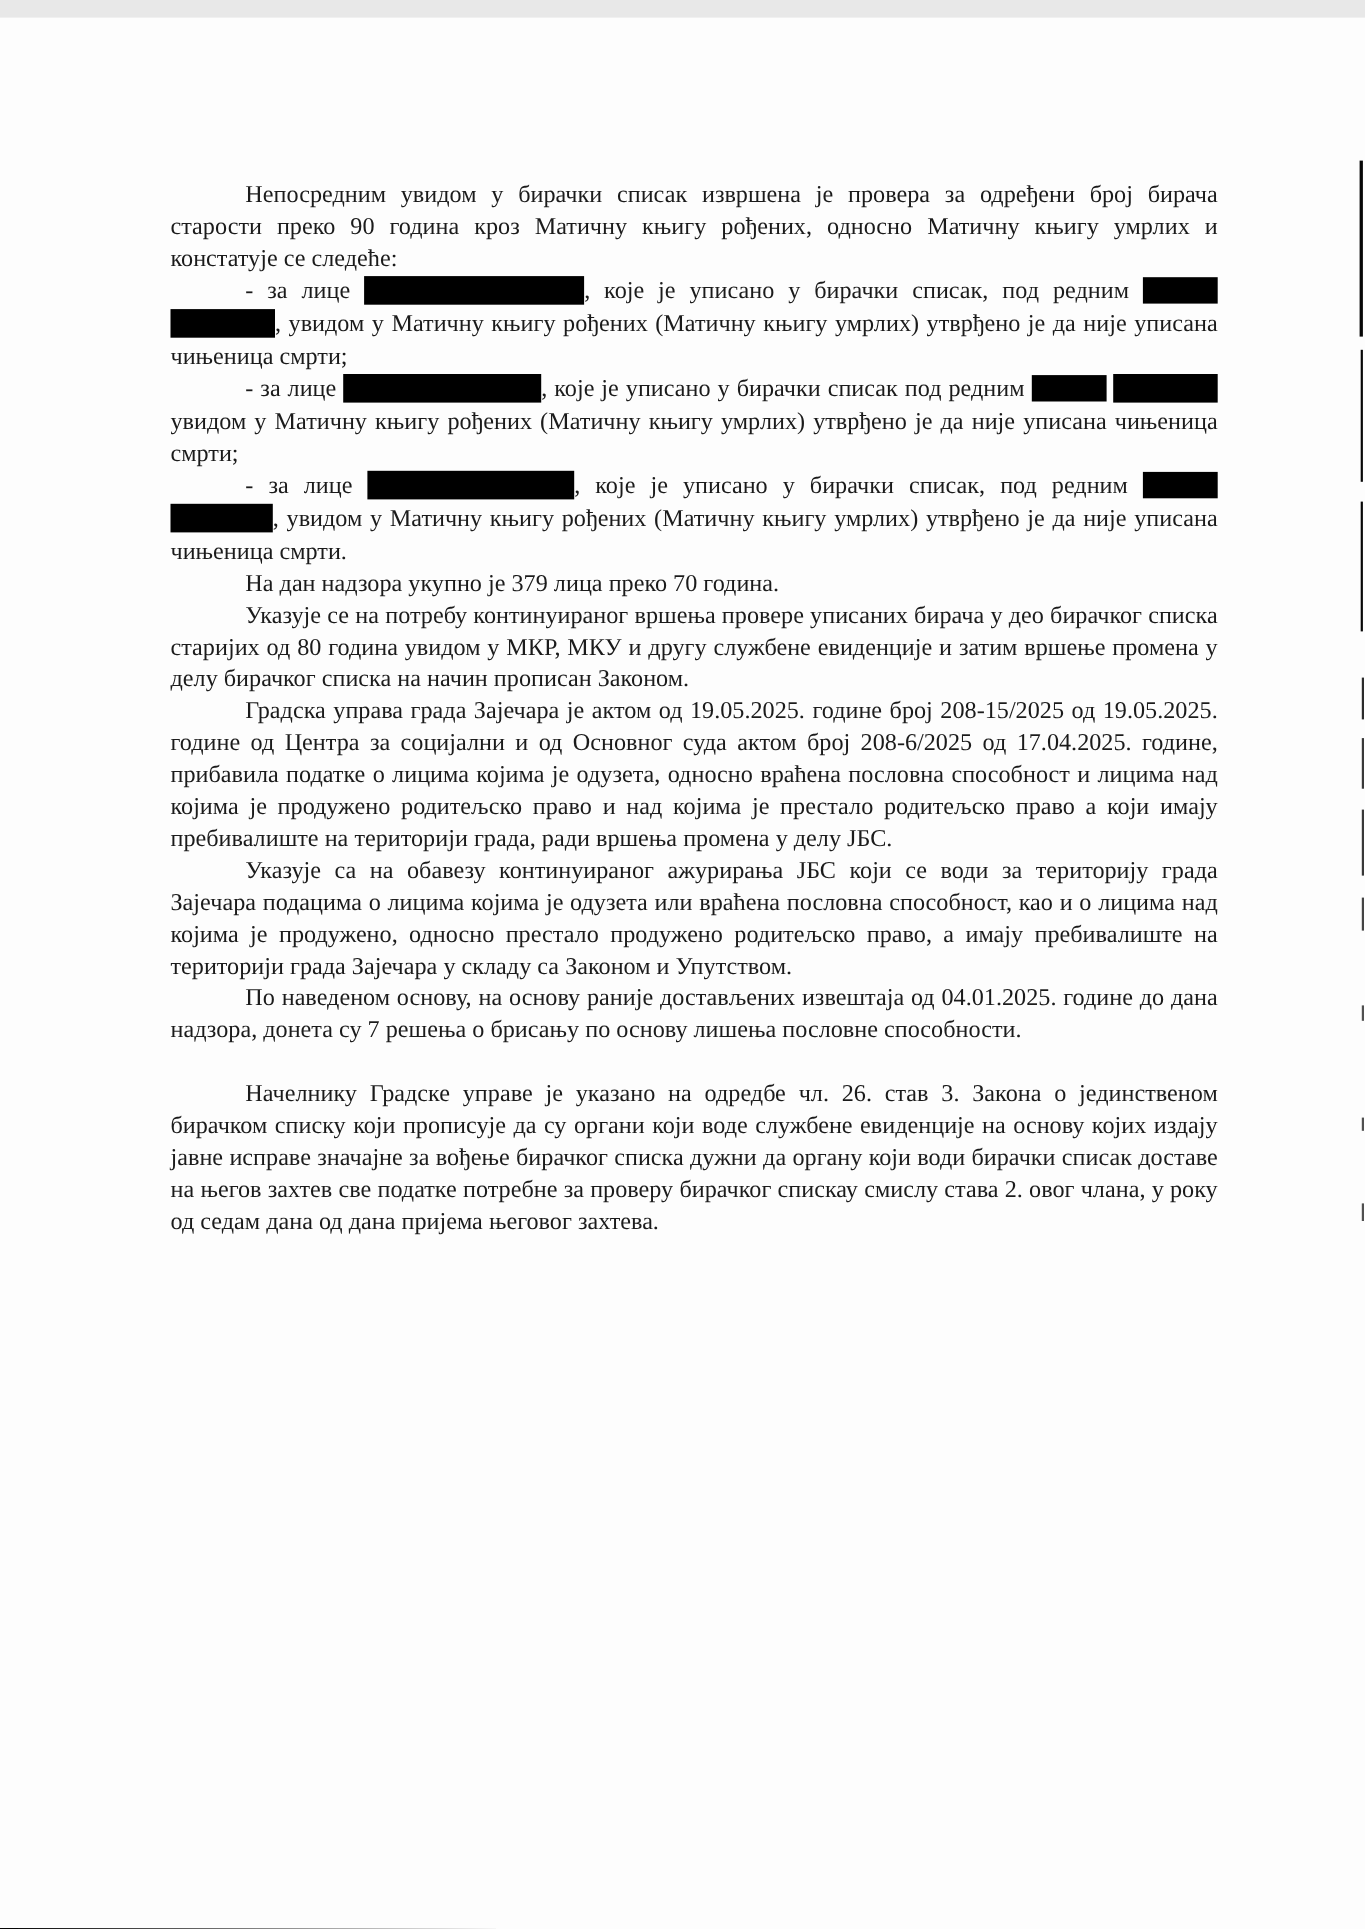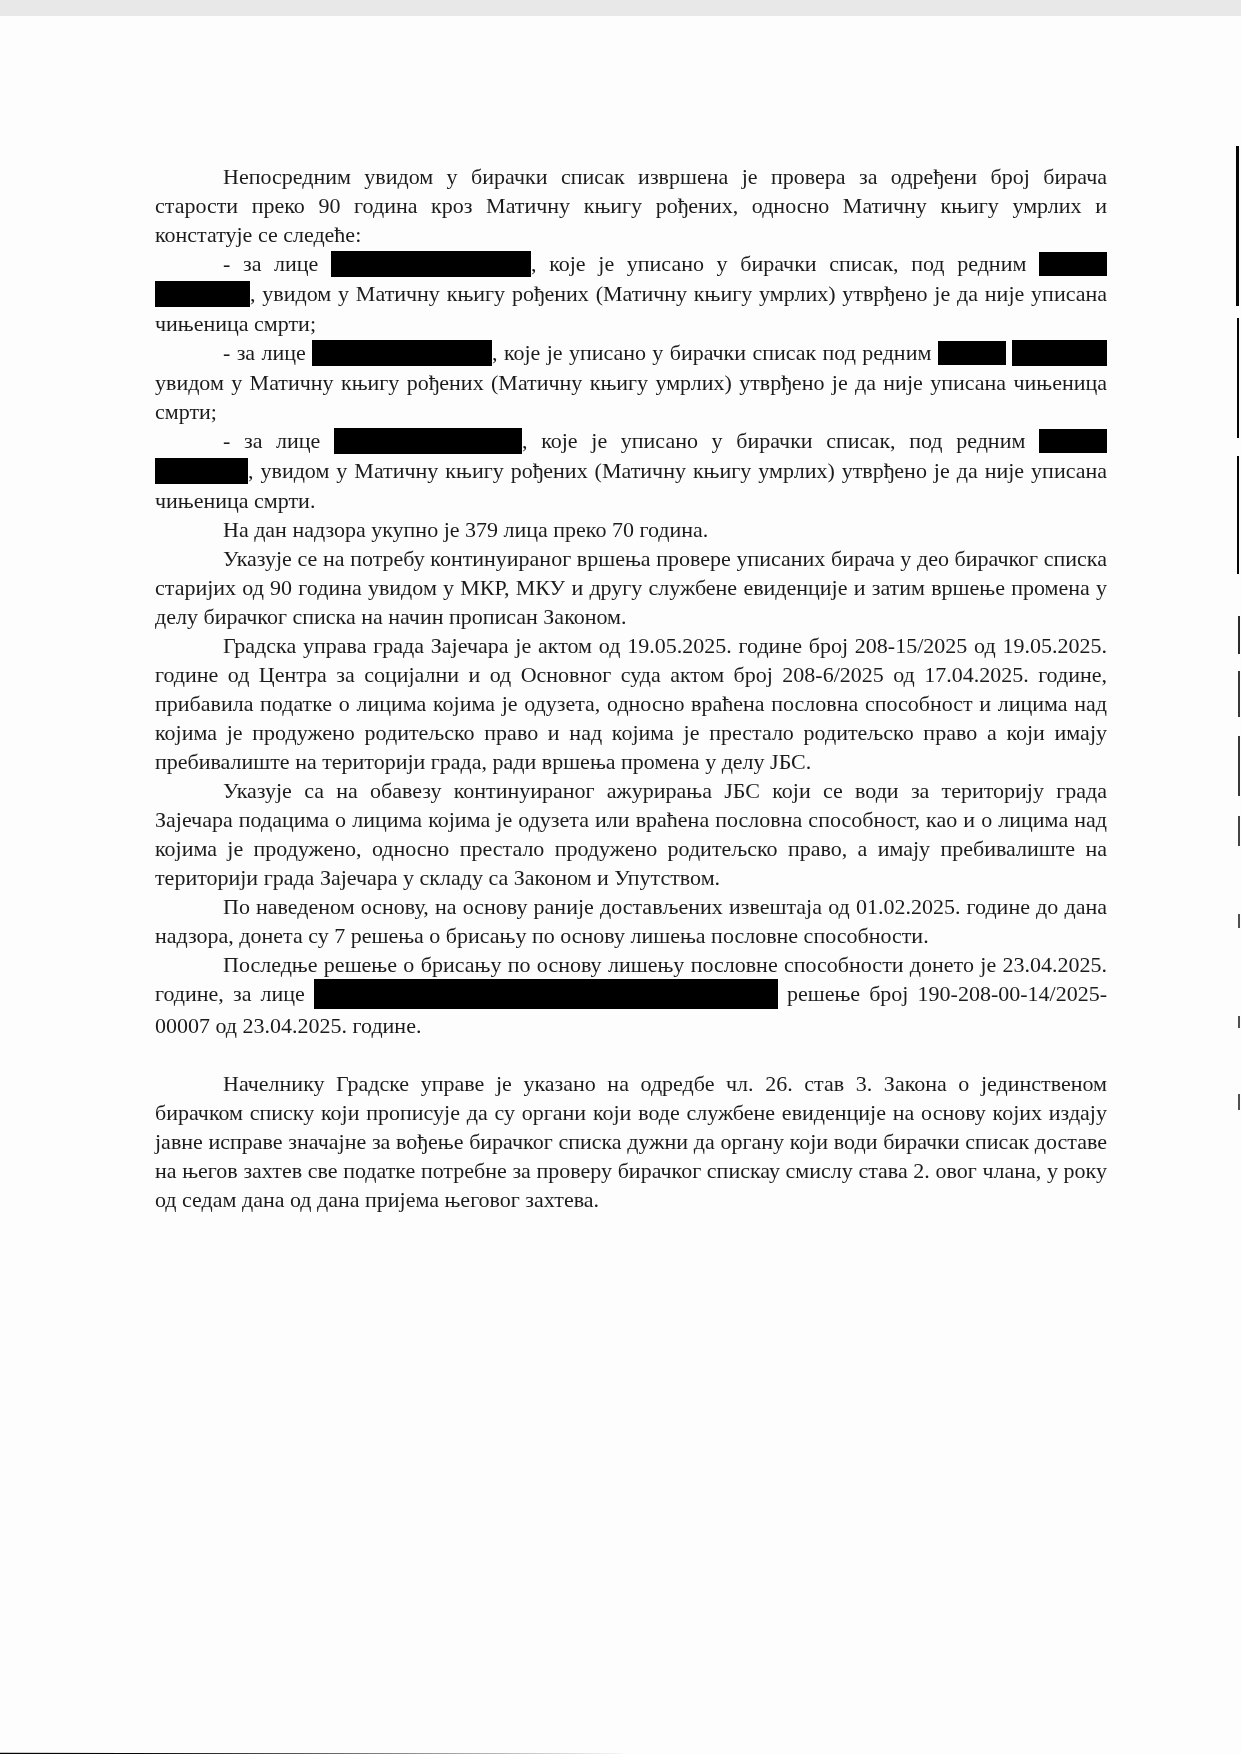--- a/index.html
+++ b/index.html
@@ -69,25 +69,24 @@
 </head>
 <body>
 
 <div class="page">
   <div class="doc">
       <p><span>Непосредним увидом у бирачки списак извршена је провера за одређени број бирача старости преко 90 година кроз Матичну књигу рођених, односно Матичну књигу умрлих и констатује се следеће:</span></p>
       <p><span>- за лице </span><span class="redact" style="width: 200px; height: 26px;"></span><span>, које је уписано у бирачки списак, под редним </span><span class="redact" style="width: 68px; height: 24px;"></span><span> </span><span class="redact" style="width: 95px; height: 26px;"></span><span>, увидом у Матичну књигу рођених (Матичну књигу умрлих) утврђено је да није уписана чињеница смрти;</span></p>
       <p><span>- за лице </span><span class="redact" style="width: 180px; height: 26px;"></span><span>, које је уписано у бирачки списак под редним </span><span class="redact" style="width: 68px; height: 24px;"></span><span> </span><span class="redact" style="width: 95px; height: 26px;"></span><span> увидом у Матичну књигу рођених (Матичну књигу умрлих) утврђено је да није уписана чињеница смрти;</span></p>
       <p><span>- за лице </span><span class="redact" style="width: 188px; height: 26px;"></span><span>, које је уписано у бирачки списак, под редним </span><span class="redact" style="width: 68px; height: 24px;"></span><span> </span><span class="redact" style="width: 93px; height: 26px;"></span><span>, увидом у Матичну књигу рођених (Матичну књигу умрлих) утврђено је да није уписана чињеница смрти.</span></p>
       <p><span>На дан надзора укупно је 379 лица преко 70 година.</span></p>
-      <p><span>Указује се на потребу континуираног вршења провере уписаних бирача у део бирачког списка старијих од 90 година увидом у МКР, МКУ и другу службене евиденције и затим вршење промена у делу бирачког списка на начин прописан Законом.</span></p>
+      <p><span>Указује се на потребу континуираног вршења провере уписаних бирача у део бирачког списка старијих од 80 година увидом у МКР, МКУ и другу службене евиденције и затим вршење промена у делу бирачког списка на начин прописан Законом.</span></p>
       <p><span>Градска управа града Зајечара је актом од 19.05.2025. године број 208-15/2025 од 19.05.2025. године од Центра за социјални и од Основног суда актом број 208-6/2025 од 17.04.2025. године, прибавила податке о лицима којима је одузета, односно враћена пословна способност и лицима над којима је продужено родитељско право и над којима је престало родитељско право а који имају пребивалиште на територији града, ради вршења промена у делу ЈБС.</span></p>
       <p><span>Указује са на обавезу континуираног ажурирања ЈБС који се води за територију града Зајечара подацима о лицима којима је одузета или враћена пословна способност, као и о лицима над којима је продужено, односно престало продужено родитељско право, а имају пребивалиште на територији града Зајечара у складу са Законом и Упутством.</span></p>
-      <p><span>По наведеном основу, на основу раније достављених извештаја од 01.02.2025. године до дана надзора, донета су 7 решења о брисању по основу лишења пословне способности.</span></p>
-      <p><span>Последње решење о брисању по основу лишењу пословне способности донето је 23.04.2025. године, за лице </span><span class="redact" style="width: 464px; height: 30px;"></span><span> решење број 190-208-00-14/2025-00007 од 23.04.2025. године.</span></p>
+      <p><span>По наведеном основу, на основу раније достављених извештаја од 04.01.2025. године до дана надзора, донета су 7 решења о брисању по основу лишења пословне способности.</span></p>
       <p class="gap-before"><span>Начелнику Градске управе је </span><b>указано</b><span> на одредбе чл. 26. став 3. Закона о јединственом бирачком списку који прописује да су органи који воде службене евиденције на основу којих издају јавне исправе значајне за вођење бирачког списка дужни да органу који води бирачки списак доставе на његов захтев све податке потребне за проверу бирачког спискау смислу става 2. овог члана, у року од седам дана од дана пријема његовог захтева.</span></p>
     </div>
 
   <div class="artifact-vline v1"></div>
   <div class="artifact-vline v2"></div>
   <div class="artifact-vline v3"></div>
   <div class="artifact-vline v4"></div>
   <div class="artifact-vline v5"></div>
   <div class="artifact-vline v6"></div>
   <div class="artifact-vline v7"></div>

